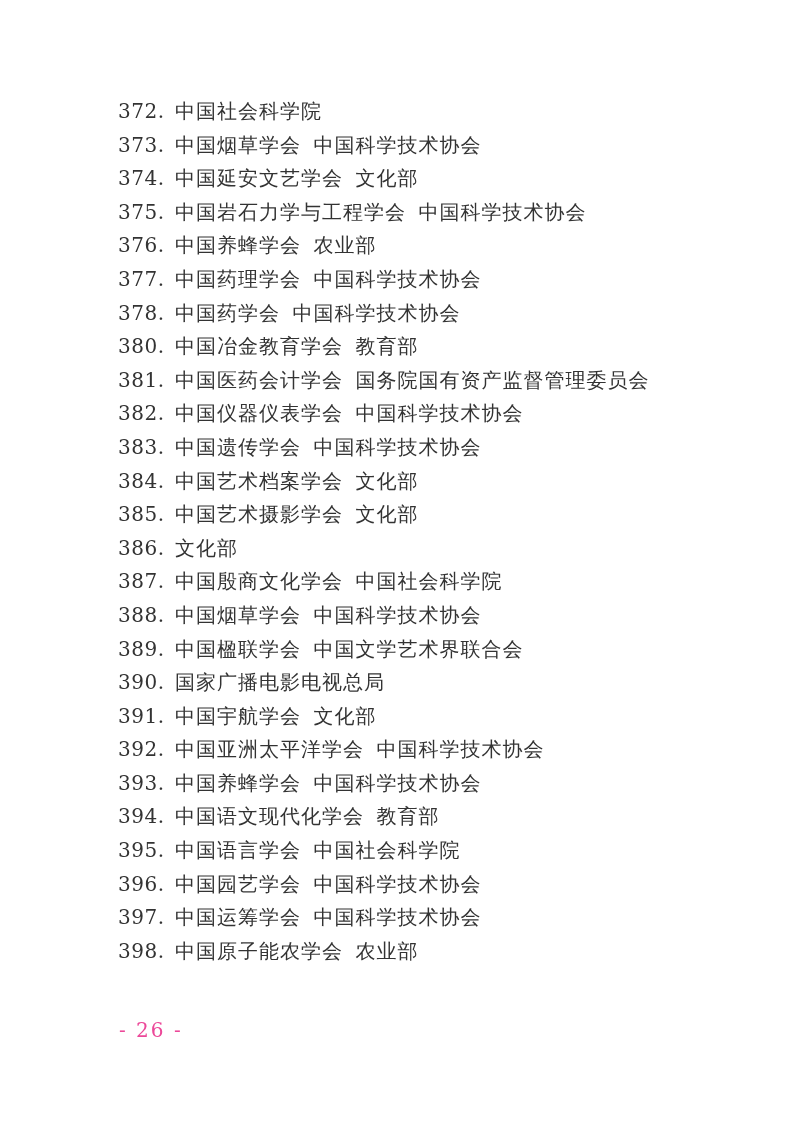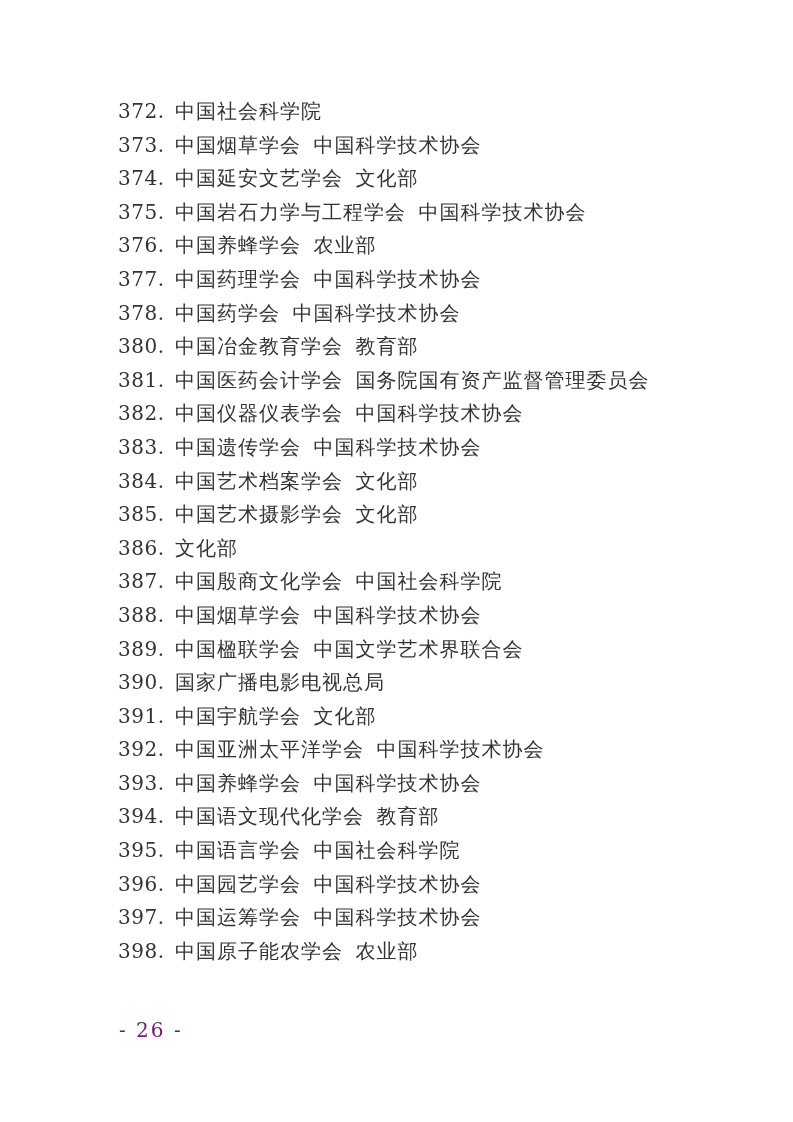--- a/index.html
+++ b/index.html
@@ -40,21 +40,21 @@
   .name {
     margin-right: 0.62em;
   }
   .footer {
     position: absolute;
     left: 119px;
     top: 1016px;
     font-size: 20px;
     line-height: 28px;
     letter-spacing: 2px;
-    color: #701a75;
+    color: #ec4899;
   }
 </style>
 </head>
 <body>
 
 <div class="doc">
   <div class="rows" id="rows">
       <div class="row">
         <span class="num">372.</span>
         <span class="dept">中国社会科学院</span>

